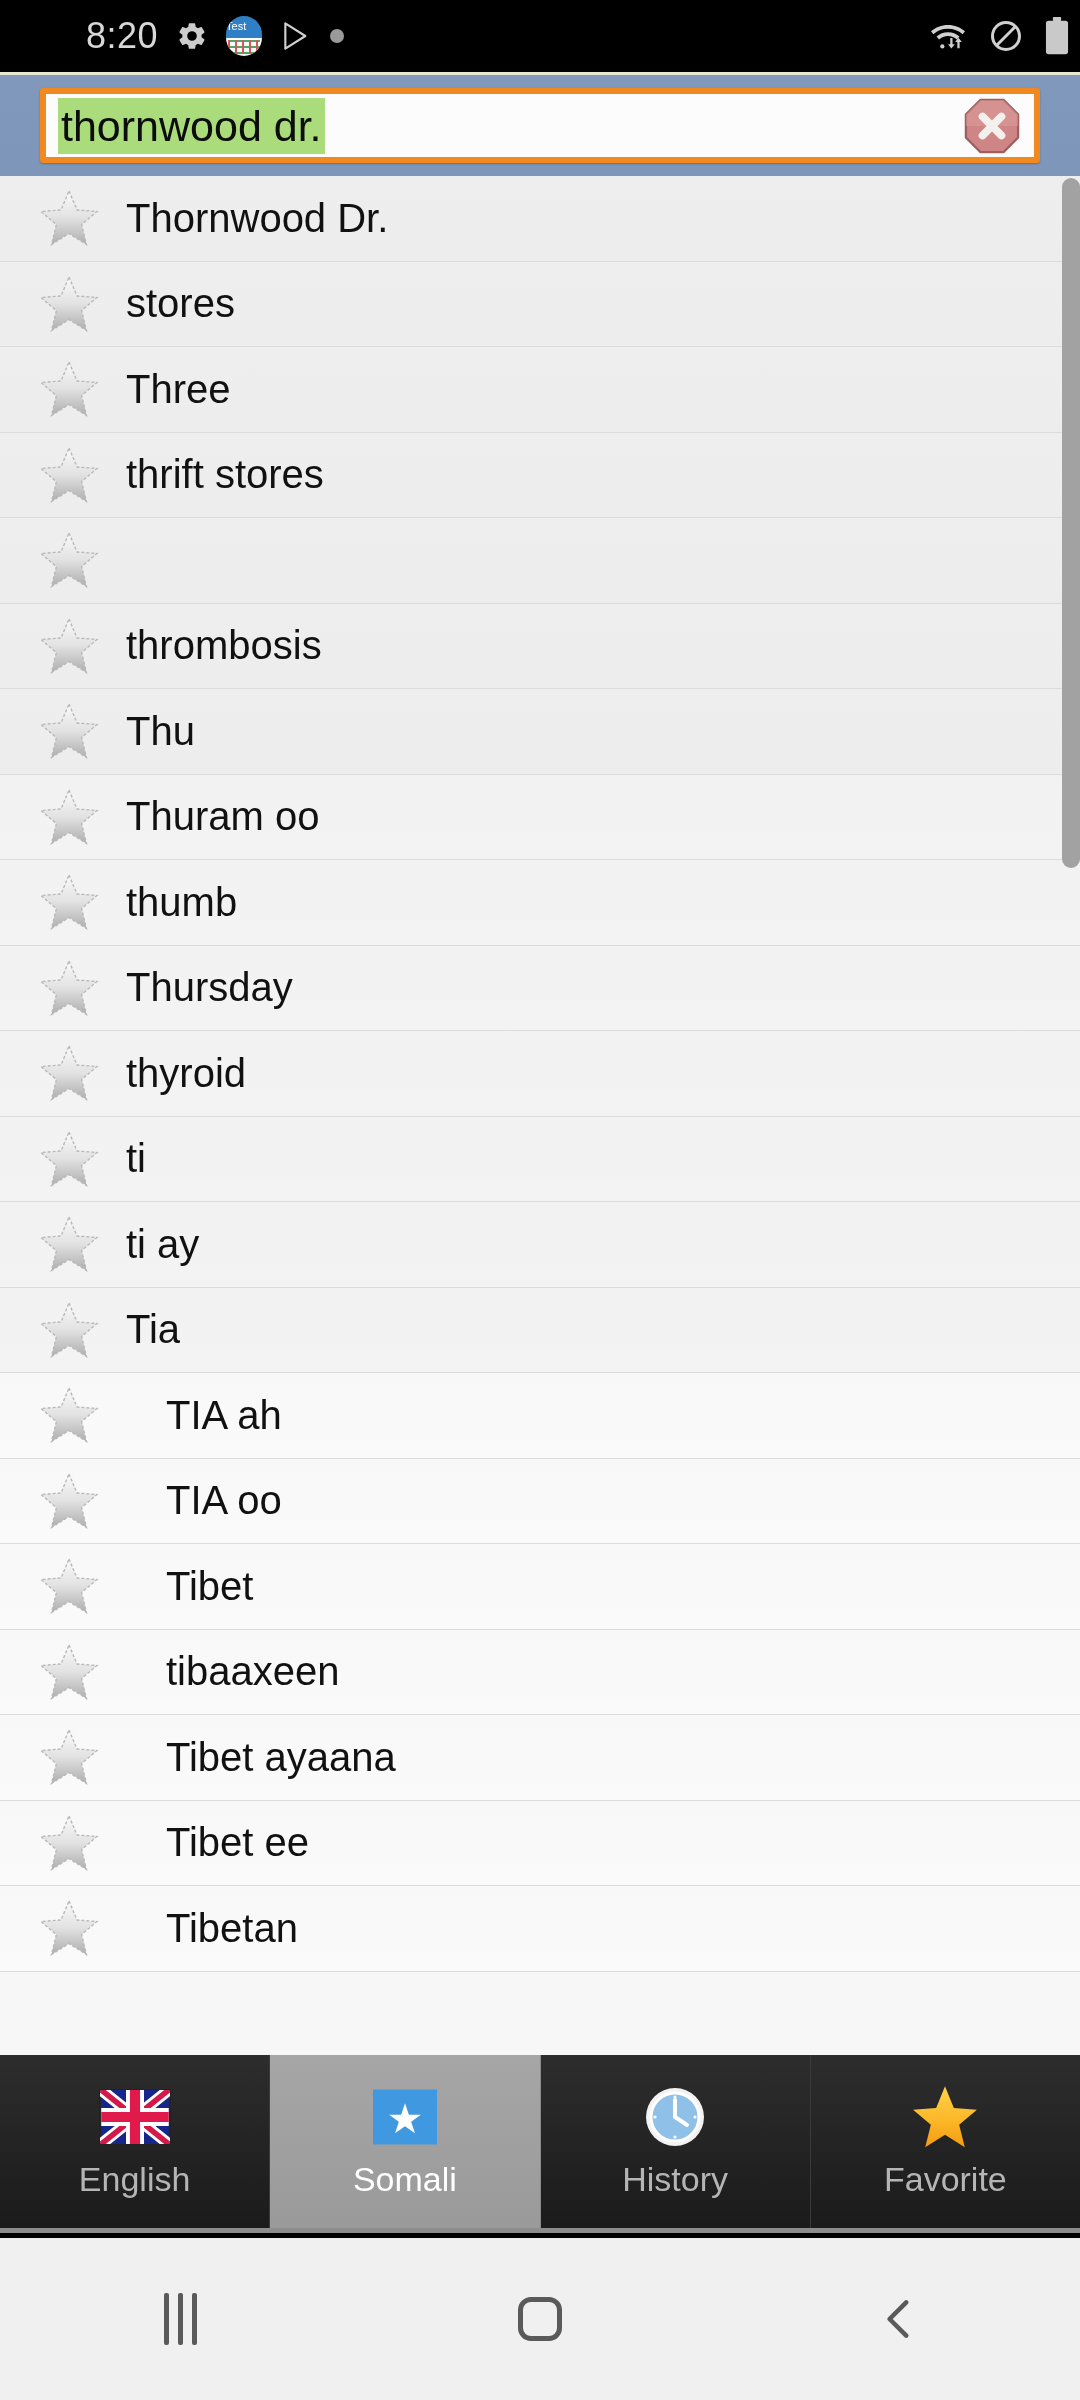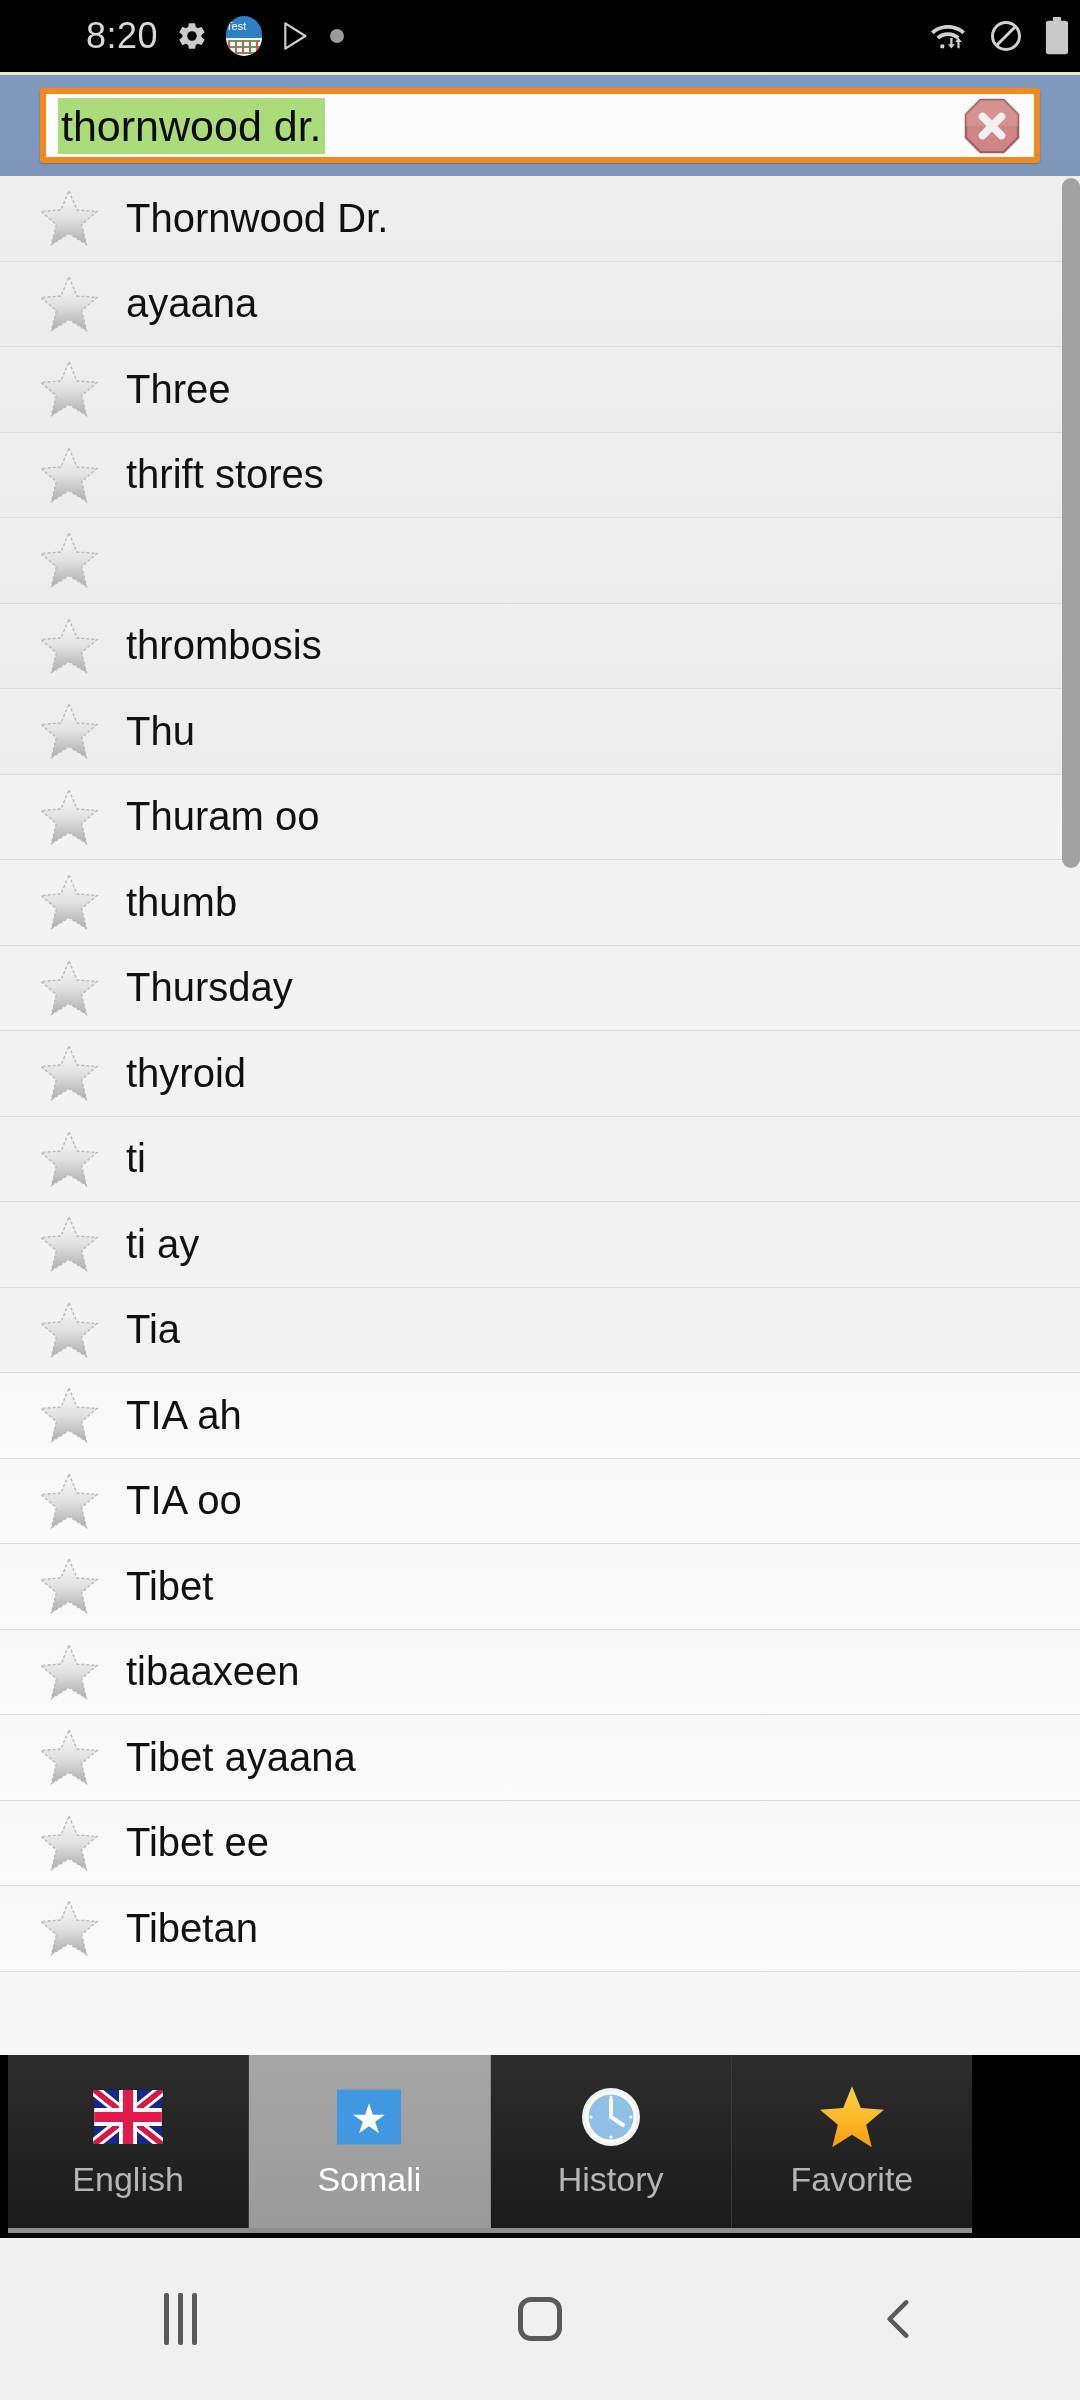--- a/index.html
+++ b/index.html
@@ -96,35 +96,34 @@
   .list-row .label{
     margin-left:26px;
     font-size:40px;
     color:#111;
     font-family:"Liberation Sans",sans-serif;
     white-space:nowrap;
   }
   
   .list-row:nth-child(-n+7){ background:linear-gradient(#eeeeee,#ededed); }
   .list-row:nth-child(n+8):nth-child(-n+14){ background:linear-gradient(#f2f2f2,#f3f3f3); }
-  .list-row:nth-child(n+15){ background:linear-gradient(#f8f8f8,#fafafa); }
+  .list-row:nth-child(n+15){ background:linear-gradient(#f8f8f8,#fafafa);gap:40px; }
 
   #scroll-thumb{
     position:absolute; right:0; top:2px;
     width:18px; height:690px;
     background:#a2a2a2;
     border-radius:9px;
   }
 
   
   #tab-bar{
-    position:absolute; left:0; top:2055px; width:964px; height:178px;
+    position:absolute; left:0; top:2055px; width:1080px; height:178px;
     display:flex; background:#000;
     border-bottom:5px solid #8d8d8d;
-    margin-left:8px;
   }
   .tab{
     flex:1; position:relative;
     display:flex; flex-direction:column; align-items:center; justify-content:center;
     background:linear-gradient(#2d2d2d,#1b1b1b);
     border-right:1px solid #3a3a3a;
     cursor:pointer;
   }
   .tab:last-child{ border-right:none; }
   .tab.selected{
@@ -248,21 +247,21 @@
         <svg class="star" viewBox="0 0 62 60">
           <defs>
             <linearGradient id="sg" x1="0" y1="0" x2="0" y2="1">
               <stop offset="0" stop-color="#fafafa"></stop>
               <stop offset="0.5" stop-color="#e2e2e2"></stop>
               <stop offset="1" stop-color="#aeaeae"></stop>
             </linearGradient>
           </defs>
           <polygon points="31,3 39,22 59,23.5 43.6,36.6 48.5,56.5 31,45.6 13.5,56.5 18.4,36.6 3,23.5 23,22" fill="url(#sg)" stroke="#b9b9b9" stroke-width="1.4" stroke-dasharray="3 2"></polygon>
         </svg>
-        <span class="label">ayaana</span>
+        <span class="label">stores</span>
       </div>
       <div class="list-row">
         <svg class="star" viewBox="0 0 62 60">
           <defs>
             <linearGradient id="sg" x1="0" y1="0" x2="0" y2="1">
               <stop offset="0" stop-color="#fafafa"></stop>
               <stop offset="0.5" stop-color="#e2e2e2"></stop>
               <stop offset="1" stop-color="#aeaeae"></stop>
             </linearGradient>
           </defs>

